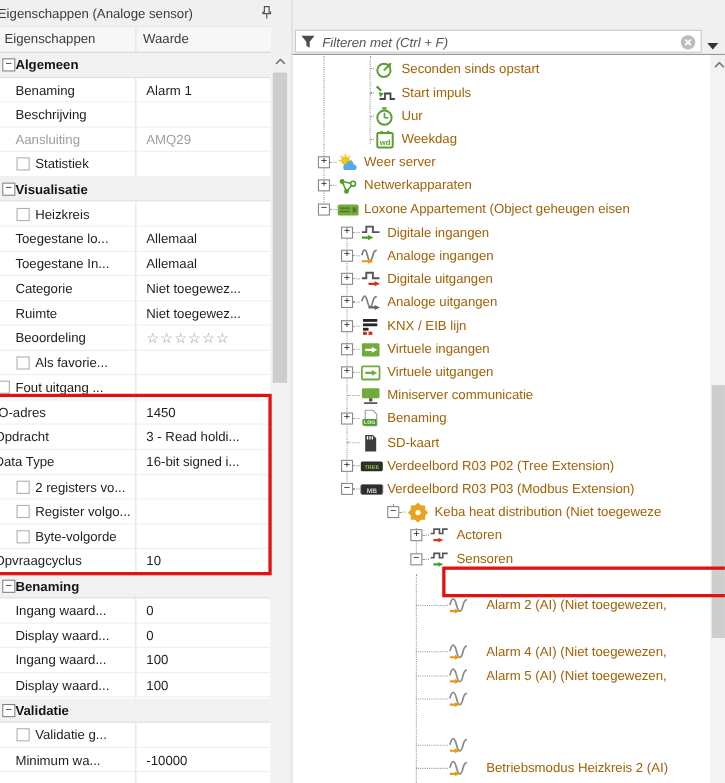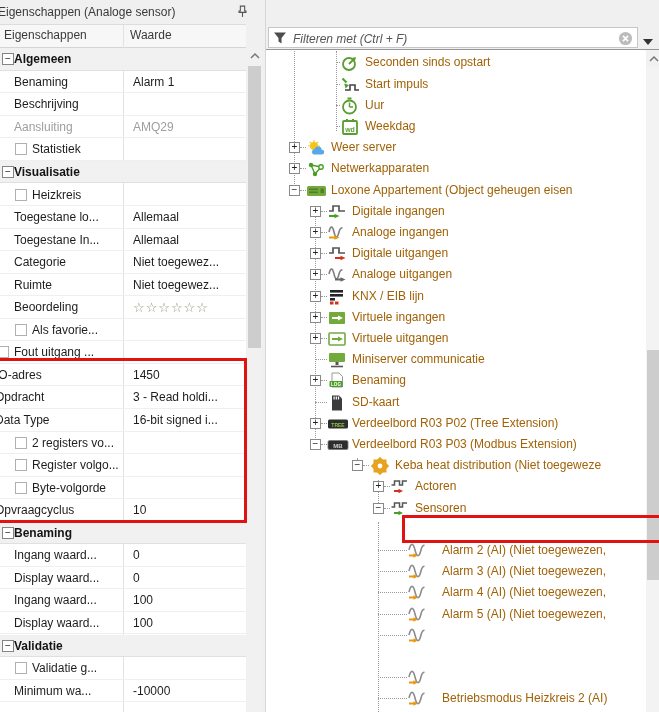--- a/index.html
+++ b/index.html
@@ -505,31 +505,20 @@
         <span class="stub" style="left:112px;width:29px"></span>
         <span class="ticon" style="left:141px">
           <svg viewBox="0 0 22 18">
             <path d="M2 8 c1.8-7.5 4.2-7.5 6 0 c1.8 7.5 4.2 7.5 6 0 c.9-3.7 2-4.7 3.5-4.7" stroke="#8c8c8c" stroke-width="1.6" fill="none"></path>
             <path d="M2 13.5 h5" stroke="#e8980c" stroke-width="2"></path>
             <path d="M11 13.5 l-4.5-2.2 v4.4 z" fill="#e8980c"></path>
           </svg>
         </span>
         <span class="tlabel" style="left:176px">Alarm 2 (AI) (Niet toegewezen,</span>
       </div>
-      <div class="trow" style="top: 511.2px;">
-        <span class="stub" style="left:112px;width:29px"></span>
-        <span class="ticon" style="left:141px">
-          <svg viewBox="0 0 22 18">
-            <path d="M2 8 c1.8-7.5 4.2-7.5 6 0 c1.8 7.5 4.2 7.5 6 0 c.9-3.7 2-4.7 3.5-4.7" stroke="#8c8c8c" stroke-width="1.6" fill="none"></path>
-            <path d="M2 13.5 h5" stroke="#e8980c" stroke-width="2"></path>
-            <path d="M11 13.5 l-4.5-2.2 v4.4 z" fill="#e8980c"></path>
-          </svg>
-        </span>
-        <span class="tlabel" style="left:176px">Alarm 3 (AI) (Niet toegewezen,</span>
-      </div>
       <div class="trow" style="top: 532.4px;">
         <span class="stub" style="left:112px;width:29px"></span>
         <span class="ticon" style="left:141px">
           <svg viewBox="0 0 22 18">
             <path d="M2 8 c1.8-7.5 4.2-7.5 6 0 c1.8 7.5 4.2 7.5 6 0 c.9-3.7 2-4.7 3.5-4.7" stroke="#8c8c8c" stroke-width="1.6" fill="none"></path>
             <path d="M2 13.5 h5" stroke="#e8980c" stroke-width="2"></path>
             <path d="M11 13.5 l-4.5-2.2 v4.4 z" fill="#e8980c"></path>
           </svg>
         </span>
         <span class="tlabel" style="left:176px">Alarm 4 (AI) (Niet toegewezen,</span>

